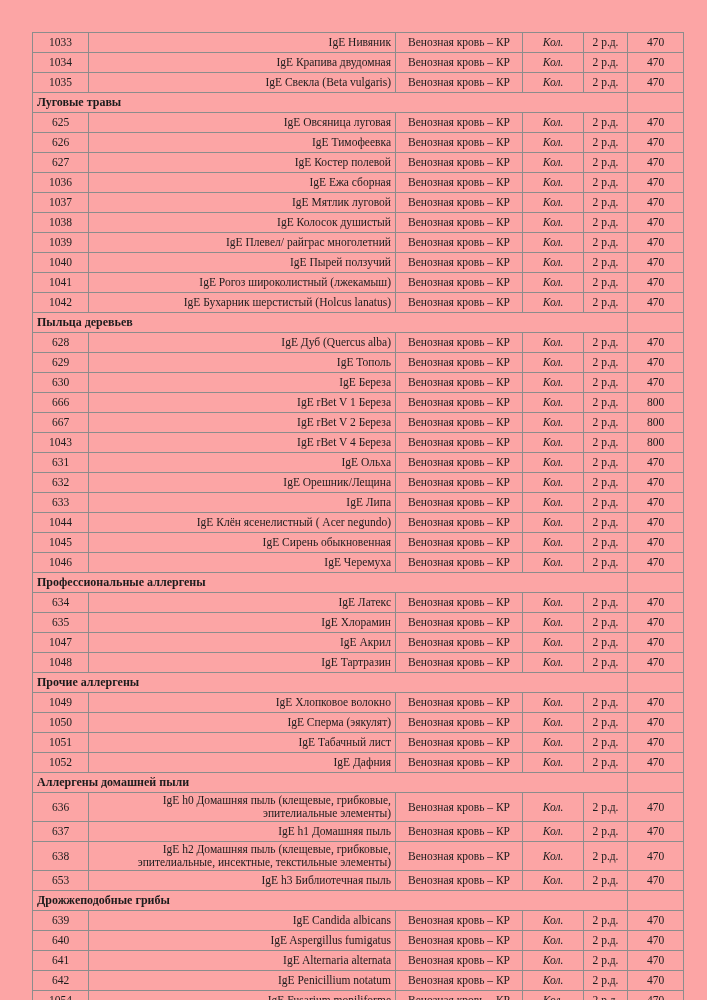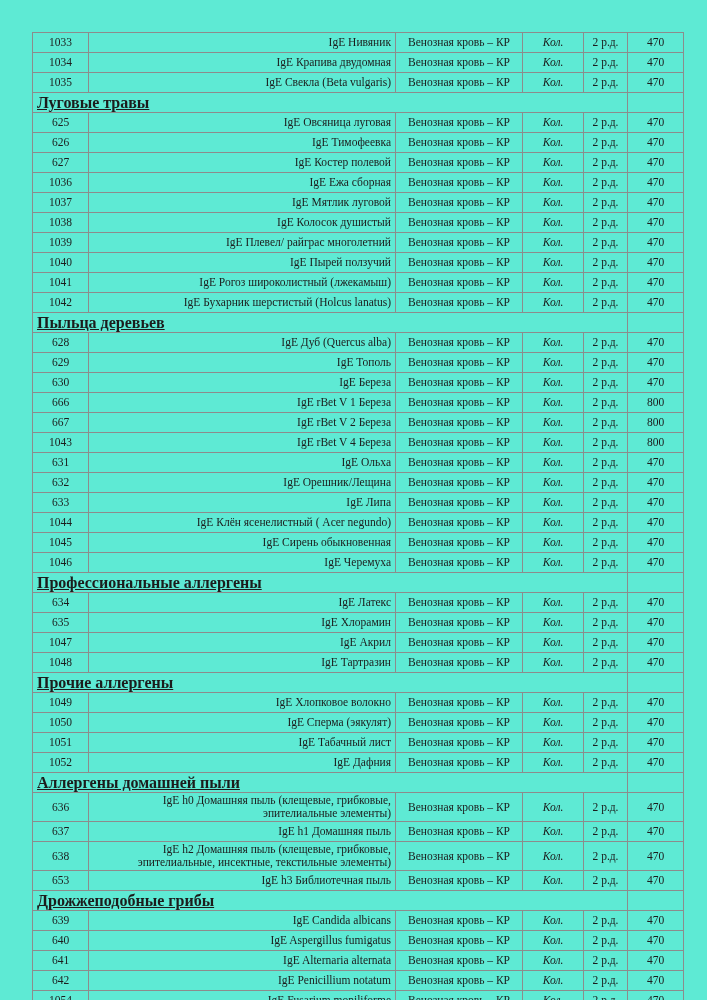--- a/index.html
+++ b/index.html
@@ -3,21 +3,21 @@
 <meta charset="utf-8">
 <style>
   html, body {
     margin: 0; padding: 0;
     background: #ffffff;
     font-family: "Liberation Serif", "DejaVu Serif", serif;
   }
   .page {
     position: relative;
     width: 707px; height: 1000px;
-    background: #5eead4;
+    background: #fca5a5;
     overflow: hidden;
   }
   table.price-table {
     position: absolute;
     left: 32px; top: 32px;
     width: 652px;
     border-collapse: collapse;
     table-layout: fixed;
   }
   table.price-table td {
@@ -31,24 +31,23 @@
     overflow: hidden;
   }
   td.code   { text-align: center; }
   td.name   { text-align: right; padding-left: 7px; white-space: pre-line; }
   td.bio    { text-align: center; }
   td.qty    { text-align: center; font-style: italic; }
   td.term   { text-align: center; }
   td.price  { text-align: center; }
   tr.section-row td.section-title {
     font-weight: bold;
-    font-size: 16px;
+    font-size: 12px;
     text-align: left;
     padding-left: 4px;
-    text-decoration: underline;
   }
 </style>
 </head>
 <body>
 
 <div class="page">
   <table class="price-table">
     <colgroup>
       <col style="width:56px">
       <col style="width:307px">

